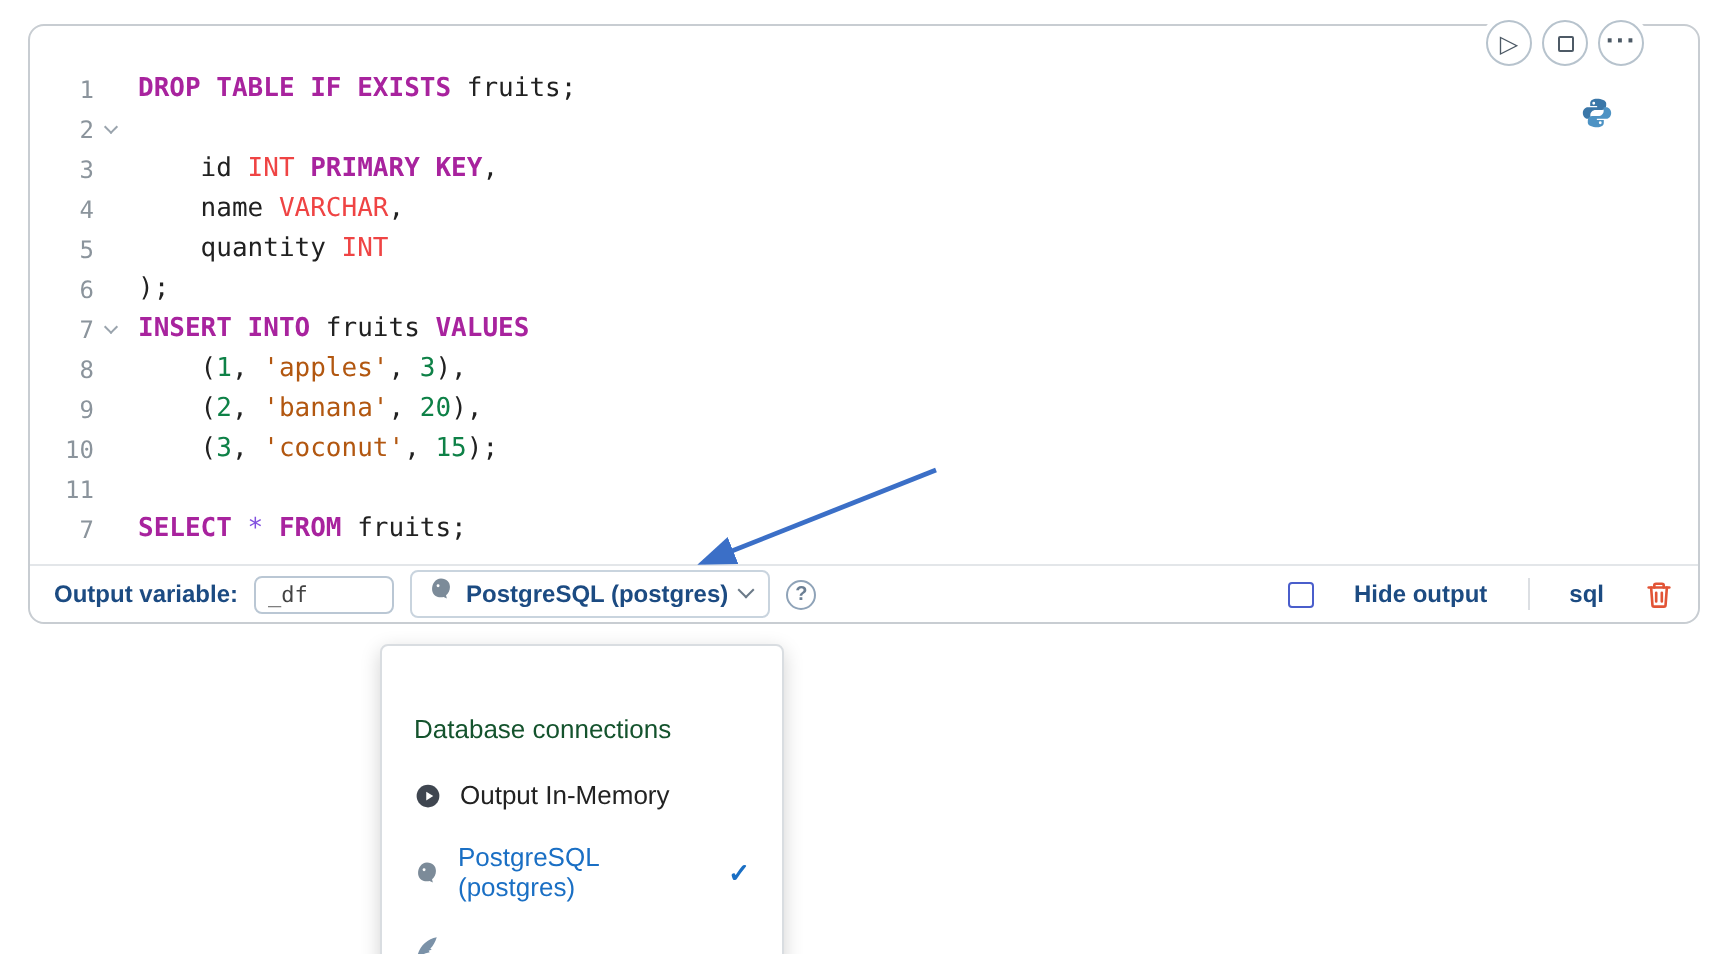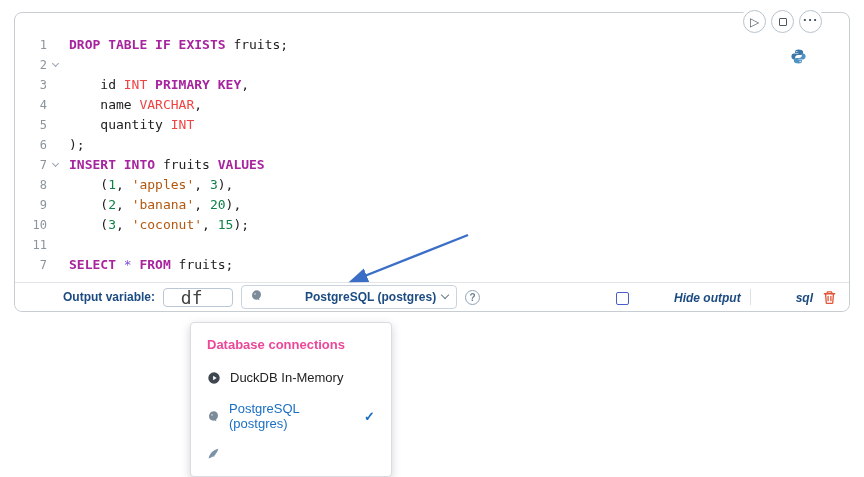--- a/index.html
+++ b/index.html
@@ -34,38 +34,38 @@
   .tb-btn { width:23px; height:23px; border-radius:50%; border:1px solid #b7c3cd; background:#fff;
             color:#4d5a66; display:flex; align-items:center; justify-content:center; font-size:12px;
             cursor:pointer; font-family:"DejaVu Sans",sans-serif; padding:0; }
   .stop-square { display:inline-block; width:8px; height:8px; border:1.5px solid #4d5a66; border-radius:1px; }
   .dots { font-weight:bold; letter-spacing:1px; font-size:11px; margin-top:-2px; }
 
   
   .cell-toolbar { position:absolute; left:0; right:0; bottom:0; height:29px; border-top:1px solid #e3e6e9;
                   display:flex; align-items:center; padding:0 12px; gap:8px; background:#fff;
                   border-radius:0 0 8px 8px; }
-  .tb-label { font-size:12px; font-weight:bold; color:#1c4b82;margin-left:36px; }
+  .tb-label { font-size:12px; font-weight:bold; color:#1c4b82; }
   .outvar-input { width:70px; height:19px; border:1px solid #bac7d4; border-radius:4px;
-                  font-size:18px; color:#444; padding:0 6px; font-family:"DejaVu Sans Mono",monospace; }
+                  font-size:11px; color:#444; padding:0 6px; font-family:"DejaVu Sans Mono",monospace; }
   .conn-select { display:flex; align-items:center; gap:6px; border:1px solid #c9d4de; border-radius:4px;
                  padding:2px 8px; cursor:pointer; background:#fff; }
   .chev { display:inline-block; width:6px; height:6px; border-right:1.6px solid #6b7a88;
           border-bottom:1.6px solid #6b7a88; transform:rotate(45deg); margin-top:-4px; }
   .help { width:15px; height:15px; border-radius:50%; border:1.5px solid #8fa3b8; color:#6b7f94;
           font-size:10px; font-weight:bold; display:flex; align-items:center; justify-content:center; cursor:pointer; }
-  .right-group { margin-left:auto; display:flex; align-items:flex-end; gap:9px;font-style:italic; }
+  .right-group { margin-left:auto; display:flex; align-items:center; gap:20px; }
   .checkbox { width:13px; height:13px; border:1.5px solid #4a5ecb; border-radius:2px; background:#fff; cursor:pointer; }
   .v-div { width:1px; height:16px; background:#dcdfe3; }
 
   
   .popup { position:absolute; left:190px; top:322px; width:202px; background:#fff;
            border:1px solid #d9dde1; border-radius:4px; box-shadow:0 3px 10px rgba(0,0,0,.18);
            z-index:20; padding:6px 0 8px; }
-  .popup-title { padding:8px 16px 10px; font-size:13px; font-weight:bold; color:#ec4899; }
+  .popup-title { padding:8px 16px 10px; font-size:13px; font-weight:normal; color:#14532d;margin-top:20px; }
   .popup-item { padding:8px 16px; display:flex; align-items:center; gap:9px; font-size:13px;
                 color:#222; cursor:pointer; }
   .popup-item .mi-icon { display:flex; align-items:center; }
   .popup-item.selected .mi-label { color:#1a6fc4; }
   .check { margin-left:auto; color:#1a6fc4; font-size:13px; font-weight:bold; }
 
   
   .arrow-overlay { position:absolute; left:0; top:0; z-index:30; pointer-events:none; }
 </style>
 </head>
@@ -195,21 +195,21 @@
 <div class="popup">
   <div class="popup-title">Database connections</div>
 
   <div class="popup-item">
     <span class="mi-icon">
       <svg viewBox="0 0 16 16" width="14" height="14">
           <circle cx="8" cy="8" r="6.5" fill="#3f4650"></circle>
           <path d="M7 5.5l4 2.5-4 2.5z" fill="#fff"></path>
         </svg>
     </span>
-    <span class="mi-label">DuckDB In-Memory</span>
+    <span class="mi-label">Output In-Memory</span>
   </div>
 
   <div class="popup-item selected">
     <span class="mi-icon">
       <svg viewBox="0 0 16 16" width="13" height="13">
           <path fill="#7c8b99" d="M8 1.5c3.5 0 5.5 2.2 5.5 5.2 0 2.2-1 4-2.4 5.1l.5 2-2-.9c-.5.1-1 .2-1.6.2C4.5 13.1 2.5 11 2.5 8S4.5 1.5 8 1.5z"></path>
           <circle cx="6.2" cy="6" r=".9" fill="#fff"></circle>
         </svg>
     </span>
     <span class="mi-label">PostgreSQL (postgres)</span>

